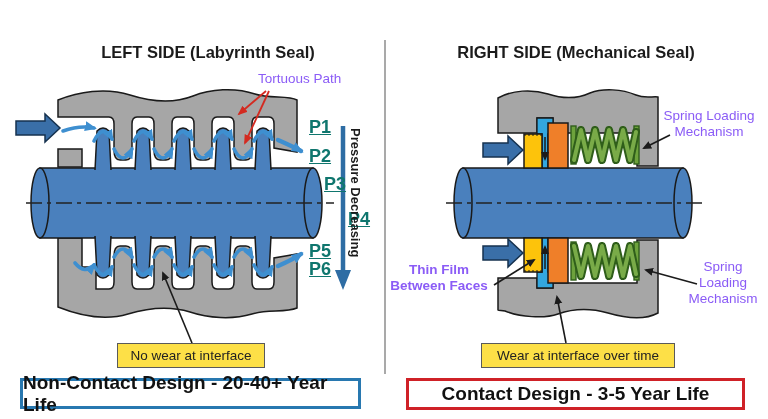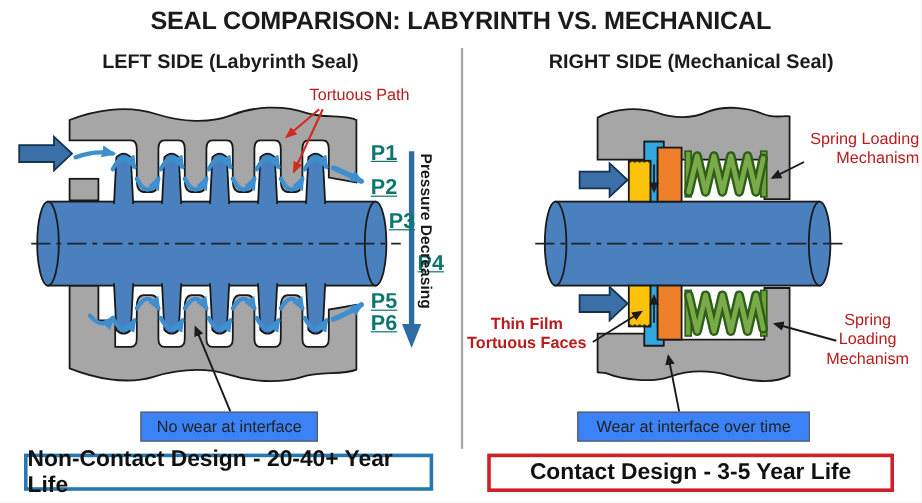--- a/index.html
+++ b/index.html
@@ -4,25 +4,25 @@
 <style>
   html,body{margin:0;padding:0;background:#e8e8e8;}
   #stage{
     position:relative;width:768px;height:419px;background:#ffffff;
     font-family:"Liberation Sans","DejaVu Sans",sans-serif;color:#1b1b1b;overflow:hidden;
   }
   .abs{position:absolute;}
   #title{left:0;top:6px;width:768px;text-align:center;font-size:21px;font-weight:bold;letter-spacing:-0.2px;}
   .side-header{top:43px;width:384px;text-align:center;font-size:16.5px;font-weight:bold;}
   #divider{left:384px;top:40px;width:2px;height:334px;background:#a9a9a9;}
-  .small-label{font-size:13.5px;line-height:16px;color:#b91c1c;}
+  .small-label{font-size:13.5px;line-height:16px;color:#8b5cf6;}
   .p-label{font-size:18px;font-weight:600;color:#0f766e;text-decoration:underline;}
   #pressure-text{left:348px;top:128px;height:162px;writing-mode:vertical-rl;
     font-size:13px;font-weight:bold;white-space:nowrap;}
-  .note-box{background:#3b82f6;border:1.5px solid #5a5a5a;display:flex;align-items:center;
+  .note-box{background:#fde047;border:1.5px solid #5a5a5a;display:flex;align-items:center;
     justify-content:center;font-size:13.5px;color:#222;}
   .banner{background:#fff;display:flex;align-items:center;justify-content:center;
     font-size:19px;font-weight:bold;color:#111;}
   #banner-left{left:20px;top:378px;width:335px;height:25px;border:3px solid #2878b0;}
   #banner-right{left:406px;top:378px;width:333px;height:26px;border:3px solid #cf2127;}
   .ctr{text-align:center;}
 </style>
 </head>
 <body>
 
@@ -165,54 +165,53 @@
 
       <g stroke="#1b1b1b" stroke-width="1.6" fill="none">
         <path d="M670,135 L644,148" marker-end="url(#mBlack)"></path>
         <path d="M697,284 L646,270" marker-end="url(#mBlack)"></path>
         <path d="M494,285 L534,260" marker-end="url(#mBlack)"></path>
         <path d="M566,343 L557,297" marker-end="url(#mBlack)"></path>
       </g>
     </g>
   </svg>
 
-  <div id="title" class="abs">SEAL COMPARISON: LABYRINTH VS. MECHANICAL</div>
-
-  <div class="abs side-header" style="left:0;">LEFT SIDE (Labyrinth Seal)</div>
+
+  <div class="abs side-header" style="left:0;padding-left:16px;">LEFT SIDE (Labyrinth Seal)</div>
   <div class="abs side-header" style="left:384px;">RIGHT SIDE (Mechanical Seal)</div>
   <div id="divider" class="abs"></div>
 
   <div class="abs small-label" style="left:258px;top:71px;">Tortuous Path</div>
   <div class="abs p-label" style="left:309px;top:117px;">P1</div>
   <div class="abs p-label" style="left:309px;top:146px;">P2</div>
   <div class="abs p-label" style="left:324px;top:174px;">P3</div>
   <div class="abs p-label" style="left:324px;top:209px;padding-left:24px;">P4</div>
   <div class="abs p-label" style="left:309px;top:241px;">P5</div>
   <div class="abs p-label" style="left:309px;top:259px;">P6</div>
   <div id="pressure-text" class="abs">Pressure Decreasing</div>
 
   <div class="abs note-box" style="left:117px;top:343px;width:146px;height:23px;">
     <span>No wear at interface</span>
   </div>
   <div id="banner-left" class="abs banner">
     <span>Non-Contact Design - 20-40+ Year Life</span>
   </div>
 
-  <div class="abs small-label ctr" style="left:652px;top:108px;width:114px;text-align:right;">
+  <div class="abs small-label ctr" style="left:652px;top:108px;width:114px;">
     <div>Spring Loading</div>
     <div>Mechanism</div>
   </div>
   <div class="abs small-label ctr" style="left:678px;top:259px;width:90px;">
     <div>Spring</div>
     <div>Loading</div>
     <div>Mechanism</div>
   </div>
   <div class="abs small-label ctr" style="left:383px;top:262px;width:112px;font-weight:bold;">
     <div>Thin Film</div>
-    <div>Tortuous Faces</div>
+    <div>Between Faces</div>
   </div>
 
   <div class="abs note-box" style="left:481px;top:343px;width:192px;height:23px;">
     <span>Wear at interface over time</span>
   </div>
   <div id="banner-right" class="abs banner">
     <span>Contact Design - 3-5 Year Life</span>
   </div>
 
 </div>

